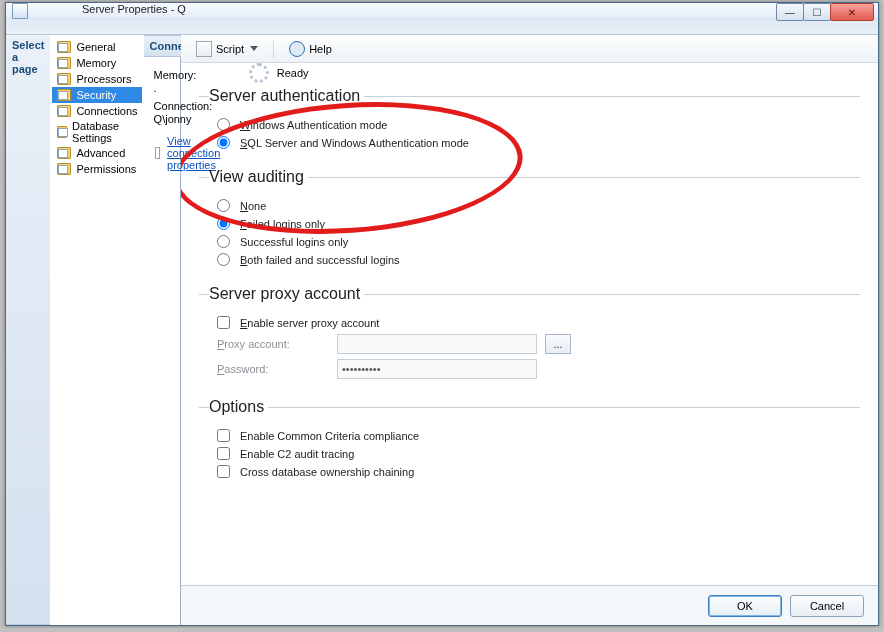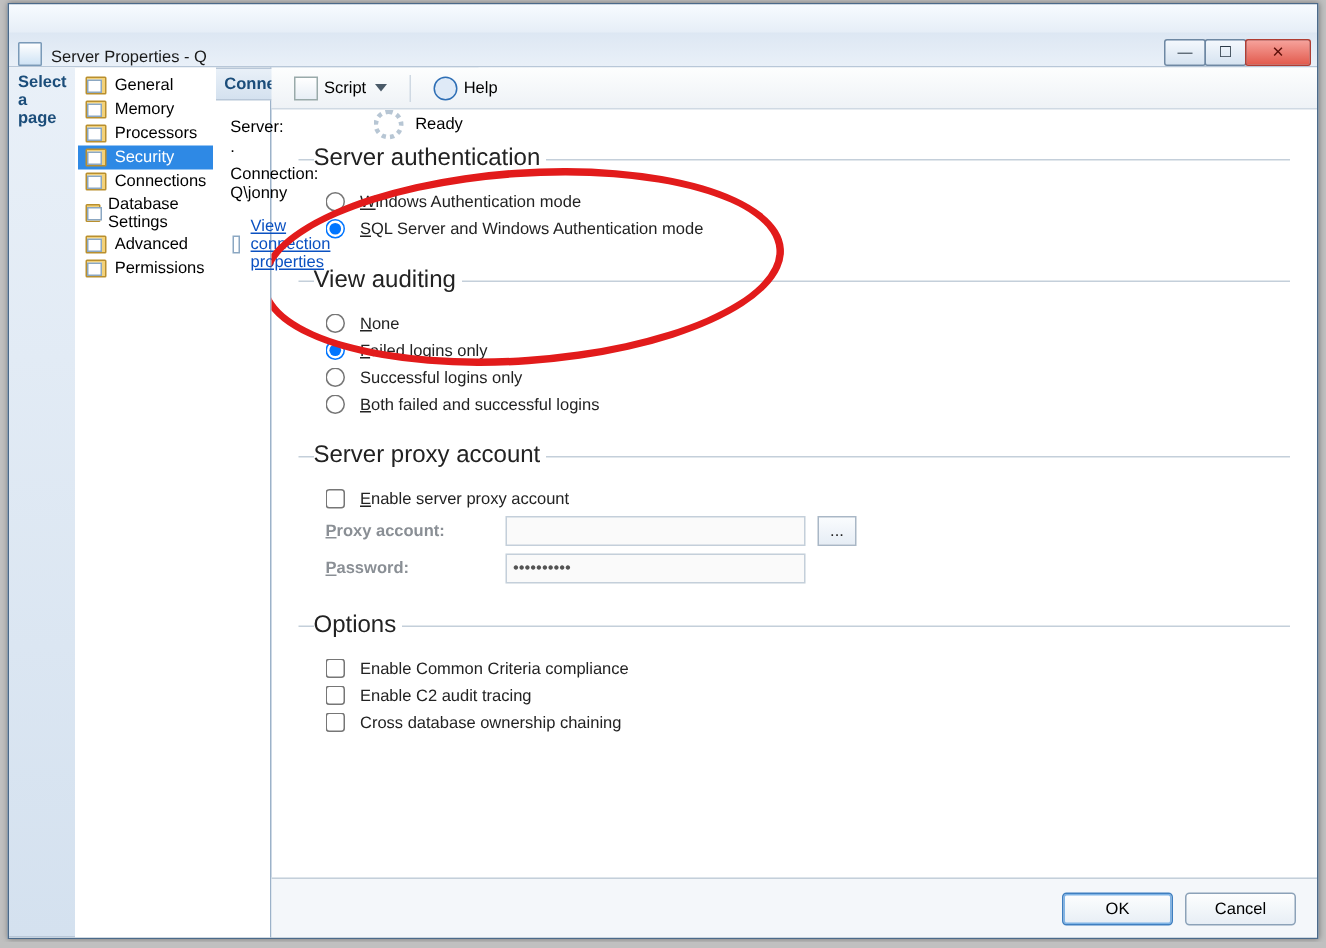--- a/index.html
+++ b/index.html
@@ -16,27 +16,28 @@
 .window {
   width: 874px;
   height: 624px;
   background: #fff;
   border: 1px solid #4b6a8a;
   box-shadow: 0 0 4px rgba(0,0,0,.4);
   display: flex;
   flex-direction: column;
 }
 .titlebar {
-  height: 42px;
+  height: 32px;
   background: linear-gradient(to bottom, #f7fbff 0%, #e6eef7 45%, #dde7f3 46%, #e9f0f8 100%);
   border-bottom: 1px solid #b8c7d8;
   display: flex;
-  align-items: flex-end;
+  align-items: flex-start;
   padding: 0 4px 0 6px;
   color: #1a1a1a;
+  gap: 48px;
 }
 .titlebar .title-icon {
   width: 16px; height: 16px;
   border: 1px solid #7a9ab8;
   background: linear-gradient(#fff,#cfe3f5);
   margin-right: 6px;
   border-radius: 1px;
 }
 .titlebar .spacer { flex: 1; }
 .winbtns { display: flex; gap: 0; }
@@ -204,21 +205,21 @@
   border: 1px solid #c4cfda;
   height: 20px;
   padding: 0 4px;
   font: inherit;
 }
 .formrow .dots {
   width: 26px; height: 20px; margin-left: 8px;
   border: 1px solid #a9b7c6; background: linear-gradient(#fafcfe,#e6edf5);
   display: inline-flex; align-items: center; justify-content: center;
 }
-.disabled-text { color: #8a8f95; font-weight: bold; }
+.disabled-text { color: #8a8f95; }
 
 .footer {
   height: 40px;
   border-top: 1px solid #c4cfda;
   display: flex;
   align-items: center;
   justify-content: flex-end;
   gap: 8px;
   padding: 0 14px;
   background: #f4f7fa;
@@ -297,21 +298,21 @@
         <div class="sideitem">
             <span class="sideicon"></span>
             <span>Permissions</span>
           </div>
       </div>
       <div class="sidespacer"></div>
 
       <div class="connection">
         <div class="sideheader">Connection</div>
         <div class="body2">
-          <div class="connlabel">Server:</div>
+          <div class="connlabel">Memory:</div>
           <div class="connval">.</div>
           <div class="connlabel">Connection:</div>
           <div class="connval">Q\jonny</div>
           <div class="linkline">
             <span class="smallicon"></span>
             <span class="link">View connection properties</span>
           </div>
         </div>
       </div>
 

